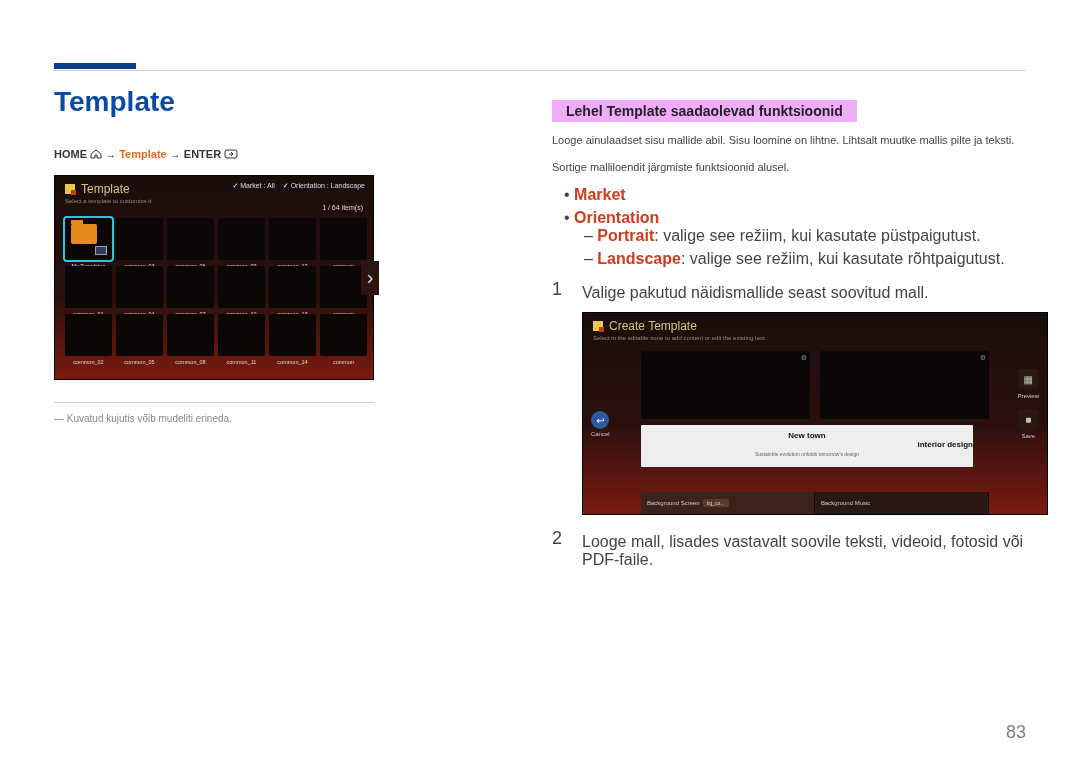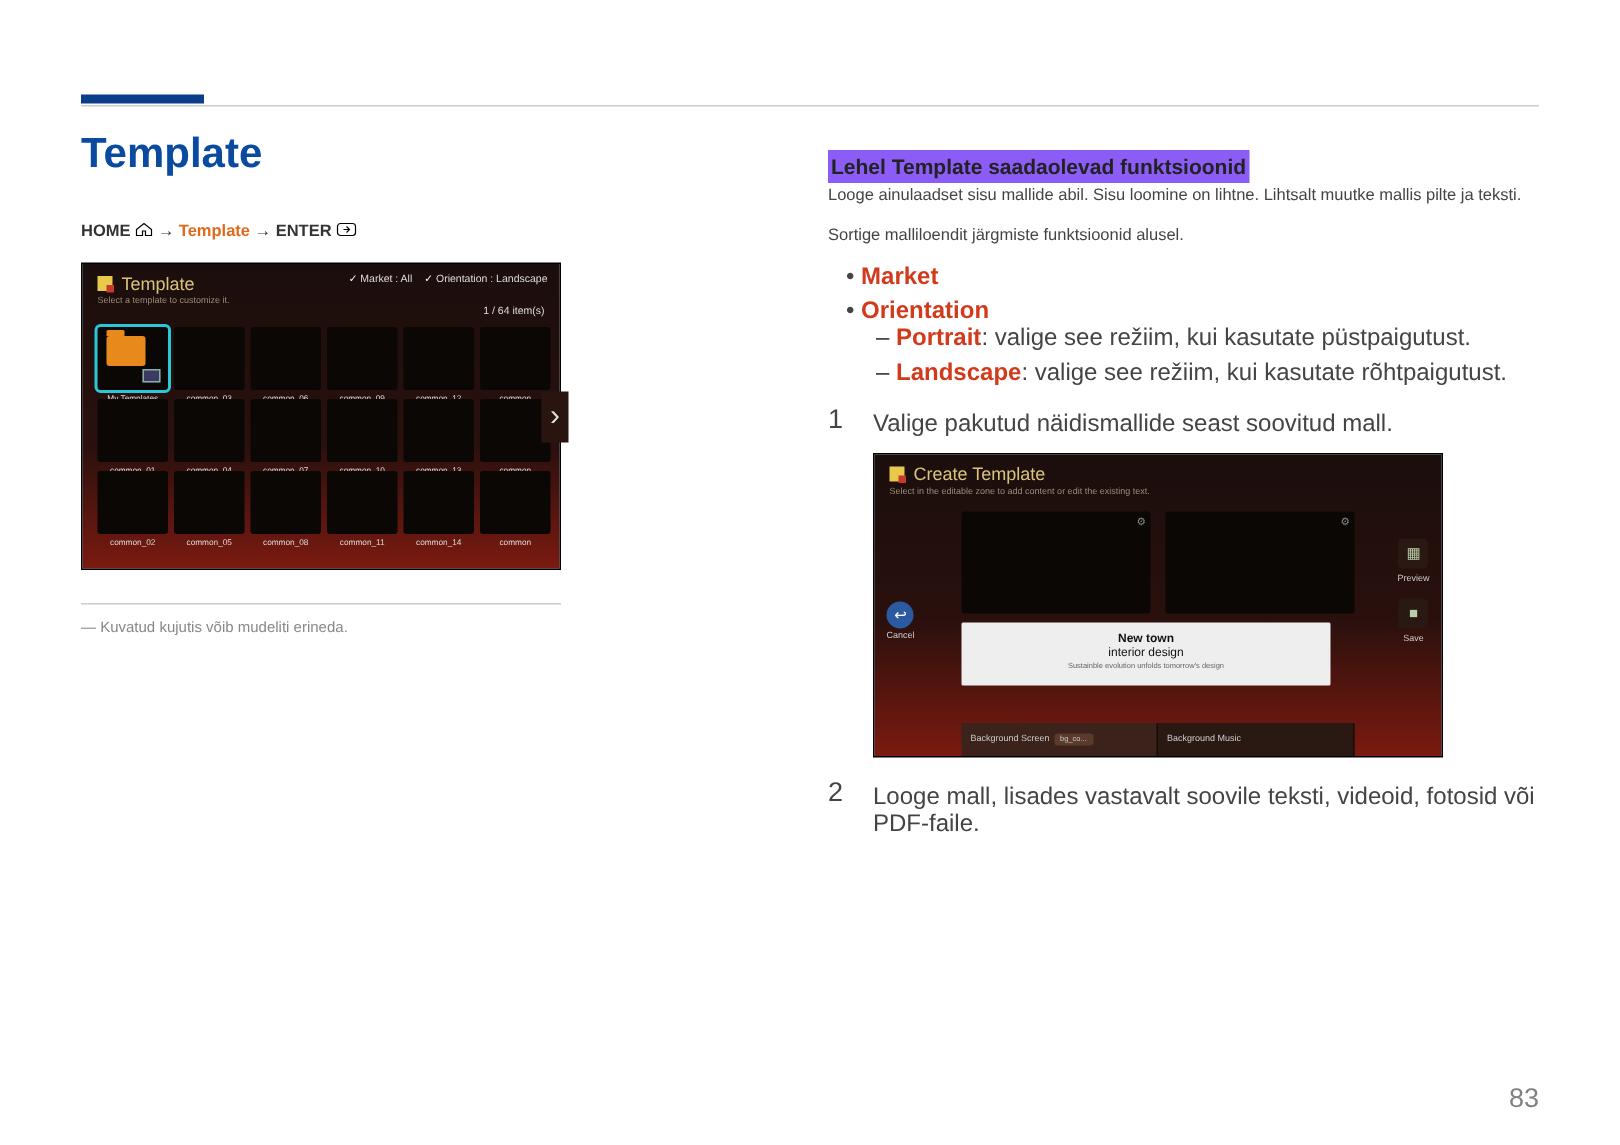--- a/index.html
+++ b/index.html
@@ -25,45 +25,45 @@
   .tmpl-cell { background: #0b0704; border-radius: 2px; position: relative; text-align: center; }
   .tmpl-cell .lbl { position: absolute; bottom: -9px; left: 0; right: 0; font-size: 5.5px; color: #ddd; }
   .tmpl-cell.my { outline: 2px solid #2ac7d8; }
   .tmpl-cell.my .folder { position: absolute; top: 6px; left: 6px; width: 26px; height: 20px; background: #e8891c; border-radius: 2px; }
   .tmpl-cell.my .folder::before { content: ""; position: absolute; top: -4px; left: 0; width: 12px; height: 4px; background: #e8891c; border-radius: 1px 1px 0 0; }
   .tmpl-cell.my .mini { position: absolute; right: 5px; bottom: 5px; width: 12px; height: 9px; background: #3a3a62; border: 1px solid #8aa; }
   .arrow-r { position: absolute; right: -6px; top: 50%; transform: translateY(-50%); color: #ddd; font-size: 20px; background: #2a1410; width: 18px; height: 34px; display: flex; align-items: center; justify-content: center; }
   .sep-line { border-top: 1px solid #ccc; margin: 22px 0 10px 0; width: 320px; }
   .footnote { font-size: 10px; color: #888; }
   .footnote::before { content: "― "; }
-  .section-title { background: #8b5cf6; display: inline-block; padding: 3px 2px; font-size: 14px; font-weight: bold; color: #222; }
+  .section-title { background: #f0abfc; display: inline-block; padding: 3px 14px; font-size: 14px; font-weight: bold; color: #222; margin-bottom: 10px; }
   .para { font-size: 11px; color: #444; line-height: 1.55; margin-bottom: 10px; }
   .bullets { font-size: 16px; color: #444; margin-left: 12px; margin-bottom: 12px; }
   .bullets li { list-style: none; margin-bottom: 5px; }
   .bullets li::before { content: "• "; color: #444; }
   .bullets .red { color: #d23a1c; font-weight: bold; }
   .sub-bullets { margin-left: 20px; }
   .sub-bullets li::before { content: "– "; color: #333; }
   .sub-bullets .red { color: #d23a1c; font-weight: bold; }
   .step-row { display: flex; align-items: flex-start; gap: 16px; margin-bottom: 10px; }
   .step-num { font-size: 18px; color: #444; font-weight: normal; line-height: 1; width: 14px; }
   .step-text { font-size: 16px; color: #444; flex: 1; padding-top: 4px; }
-  .create-panel { width: 380px; height: 203px; background: linear-gradient(to bottom, #1a0e0c 0%, #2a100d 55%, #7b1a10 100%); margin-left: 30px; margin-bottom: 14px; color: #ddd; position: relative; font-size: 8px; border: 1px solid #000; }
+  .create-panel { width: 466px; height: 203px; background: linear-gradient(to bottom, #1a0e0c 0%, #2a100d 55%, #7b1a10 100%); margin-left: 30px; margin-bottom: 14px; color: #ddd; position: relative; font-size: 8px; border: 1px solid #000; }
   .cp-header { padding: 6px 10px 2px 10px; display: flex; align-items: center; gap: 6px; }
   .cp-header .sq { width: 10px; height: 10px; background: #e8c94a; position: relative; }
   .cp-header .sq::after { content: ""; position: absolute; width: 5px; height: 5px; background: #c63a2a; right: -1px; bottom: -1px; }
   .cp-header .ttl { color: #d9c47a; font-size: 12px; }
   .cp-sub { font-size: 6px; color: #9a8a7a; padding: 0 10px 4px 10px; }
   .cp-main { position: absolute; top: 38px; left: 58px; right: 58px; bottom: 26px; }
   .cp-thumbs { display: flex; gap: 10px; }
   .cp-thumb { background: #0b0704; height: 68px; border-radius: 2px; flex: 1; position: relative; }
   .cp-thumb .gear { position: absolute; top: 3px; right: 3px; font-size: 7px; color: #888; }
   .cp-white { position: absolute; left: 58px; right: 74px; top: 112px; height: 42px; background: #eee; border-radius: 1px; }
   .cp-white .t1 { text-align: center; font-weight: bold; font-size: 8px; padding-top: 6px; color: #111; }
-  .cp-white .t2 { text-align: center; font-weight: normal; font-size: 8px; color: #111; }
+  .cp-white .t2 { text-align: right; font-weight: bold; font-size: 8px; color: #111; }
   .cp-white .t3 { text-align: center; font-size: 5px; color: #666; padding-top: 2px; }
   .cp-tabs { position: absolute; bottom: 0; left: 58px; right: 58px; display: flex; height: 22px; }
   .cp-tab { flex: 1; background: #2a1813; color: #ccc; font-size: 6px; display: flex; align-items: center; padding-left: 6px; gap: 3px; border-right: 1px solid #1a0a07; }
   .cp-tab.sel { background: #3b221a; }
   .cp-tab .chip { background: #5a3a2a; padding: 1px 4px; border-radius: 2px; font-size: 5px; }
   .cp-left-btns { position: absolute; left: 8px; top: 98px; display: flex; flex-direction: column; align-items: center; gap: 2px; }
   .cp-left-btns .circ { width: 18px; height: 18px; border-radius: 50%; background: #2c5aa0; display: flex; align-items: center; justify-content: center; color: #fff; font-size: 10px; }
   .cp-left-btns .lbl { font-size: 6px; color: #ccc; }
   .cp-right-btns { position: absolute; right: 8px; top: 56px; display: flex; flex-direction: column; align-items: center; gap: 4px; }
   .cp-right-btns .ico { width: 20px; height: 20px; background: #2a1813; border-radius: 3px; color: #bca; font-size: 10px; display: flex; align-items: center; justify-content: center; }

